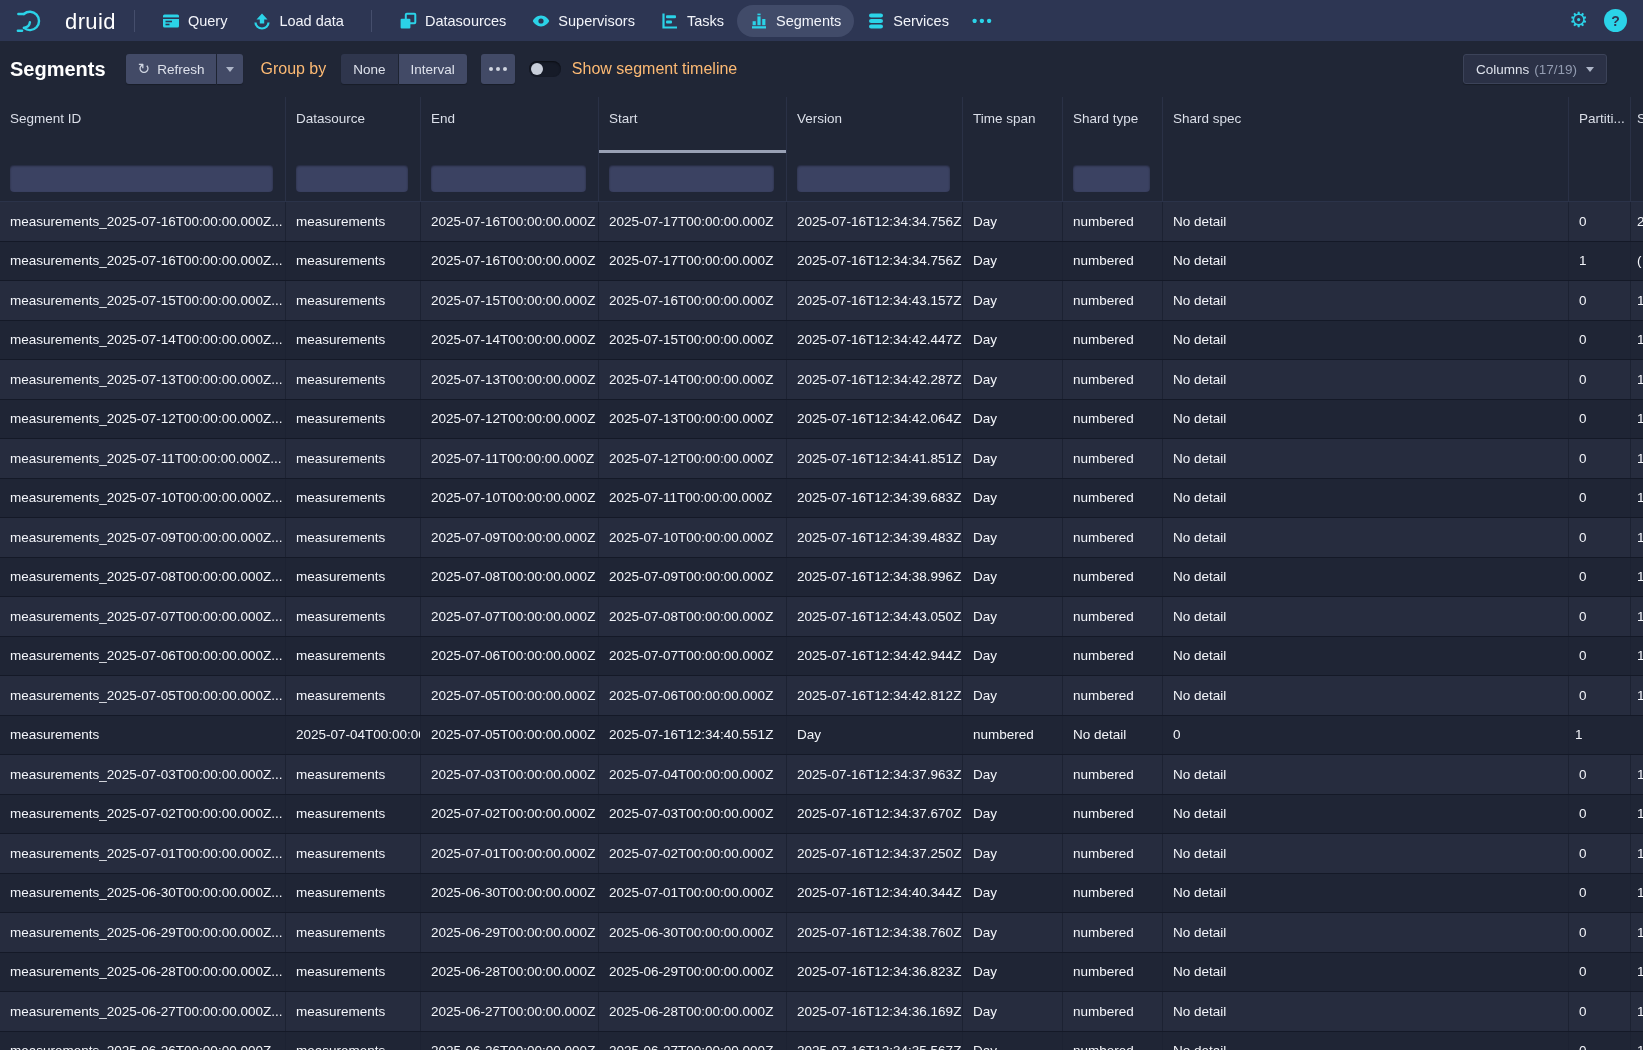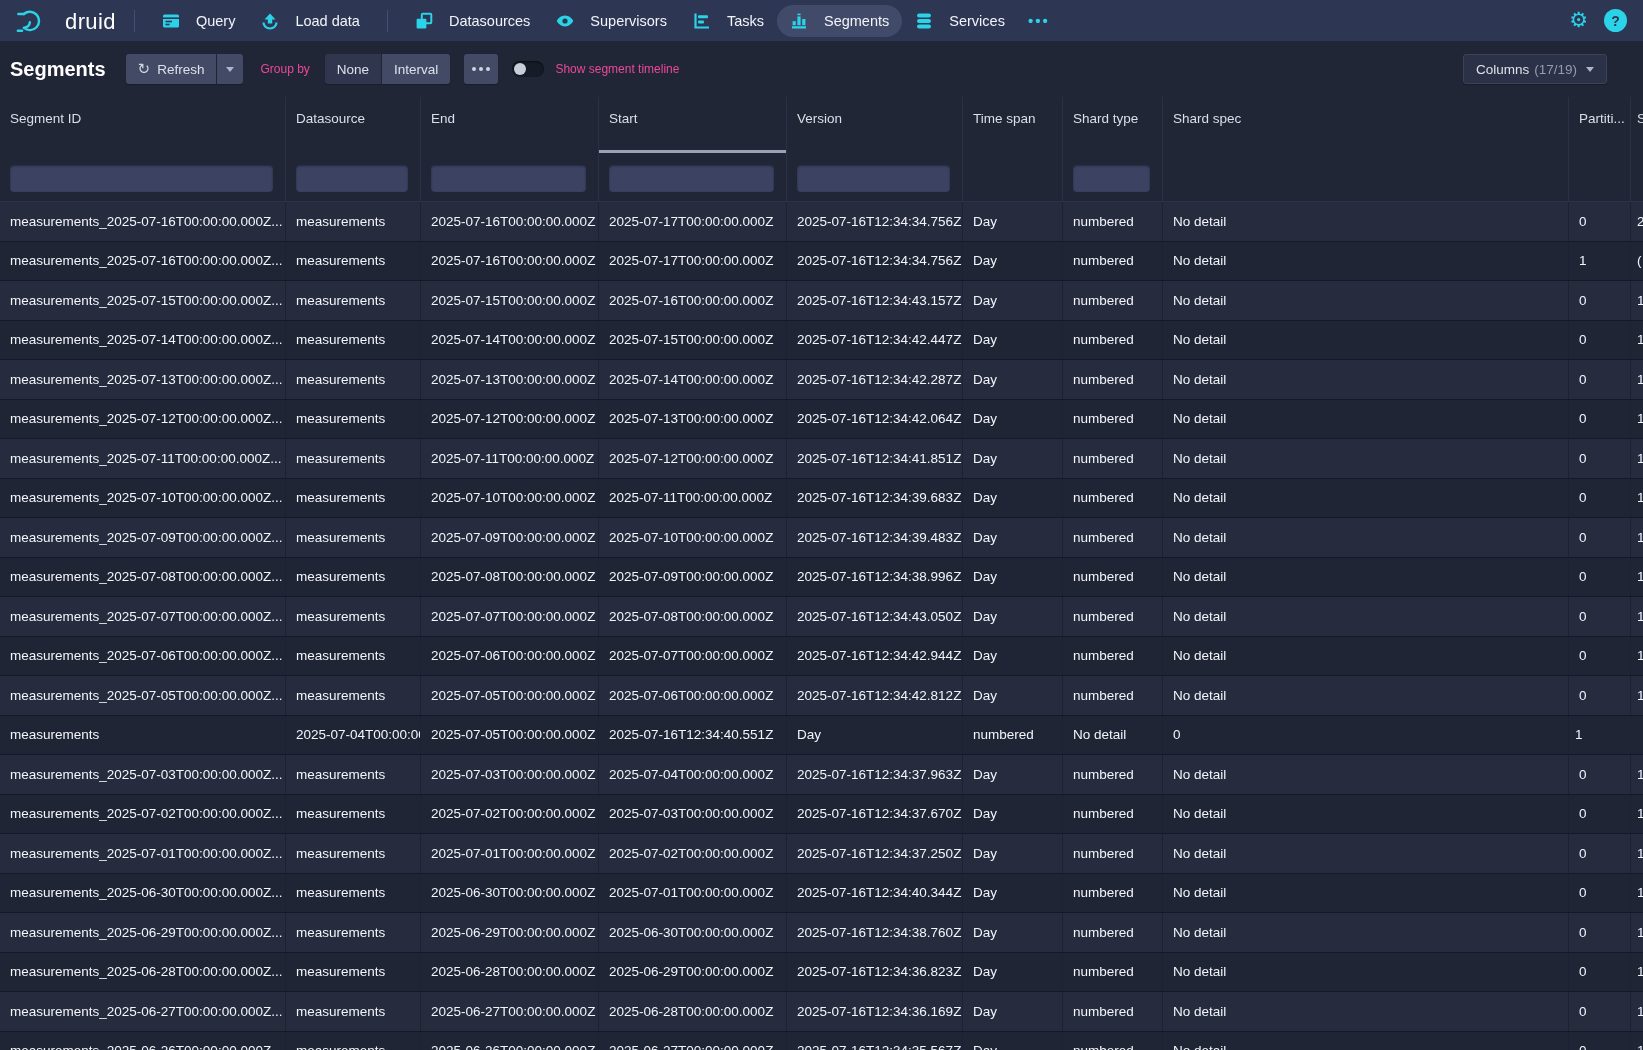--- a/index.html
+++ b/index.html
@@ -11,21 +11,21 @@
   }
   
   .navbar {
     height:41px; background:#2d3653;
     display:flex; align-items:center; padding:0 12px;
   }
   .brand { display:flex; align-items:flex-end; gap:21px; padding:0 4px; cursor:pointer; }
   .brand-name { font-size:22px; font-weight:500; color:#ffffff; letter-spacing:.4px; }
   .nav-divider { width:1px; height:22px; background:#454e6c; margin:0 14px; }
   .nav-item {
-    display:flex; align-items:center; gap:16px;
+    display:flex; align-items:center; gap:8px;
     padding:7px 13px; border-radius:17px;
     font-size:14.5px; color:#f2f4fa; cursor:pointer; white-space:nowrap;
   }
   .nav-item.active { background:#414b69; }
   .nav-more { color:#2bd3e8; font-size:15px; letter-spacing:2px; font-weight:bold; padding:7px 10px; cursor:pointer; }
   .nav-spacer { flex:1; }
   .gear {
     color:#2bd3e8; font-family:"DejaVu Sans", sans-serif; font-size:21px;
     margin-right:16px; cursor:pointer; line-height:1;
   }
@@ -48,21 +48,21 @@
   }
   .btn .ref-glyph { font-family:"DejaVu Sans", sans-serif; font-size:15px; color:#ced4e0; }
   .btn-group { display:flex; gap:1px; }
   .btn-group .btn:first-child { border-radius:3px 0 0 3px; }
   .btn-group .btn:last-child  { border-radius:0 3px 3px 0; }
   .caret {
     width:0; height:0; border-left:4.5px solid transparent;
     border-right:4.5px solid transparent; border-top:5.5px solid #aeb6c8;
   }
   .caret-btn { width:26px; justify-content:center; padding:0; }
-  .lbl { font-size:12px; color:#ec4899; }
+  .lbl { font-size:16px; color:#fdba74; }
   .group-by-lbl { margin:0 15px 0 17px; }
   .seg-none { background:#2f364d; }
   .more-btn { width:34px; justify-content:center; margin-left:14px; letter-spacing:1px; }
   .dots { display:flex; gap:3px; }
   .dot { width:4px; height:4px; border-radius:50%; background:#d0d5e0; }
   .switch { margin-left:14px; cursor:pointer; }
   .track {
     width:32px; height:16px; border-radius:9px; background:#161b28; position:relative;
     box-shadow:inset 0 1px 2px rgba(0,0,0,.55);
   }

